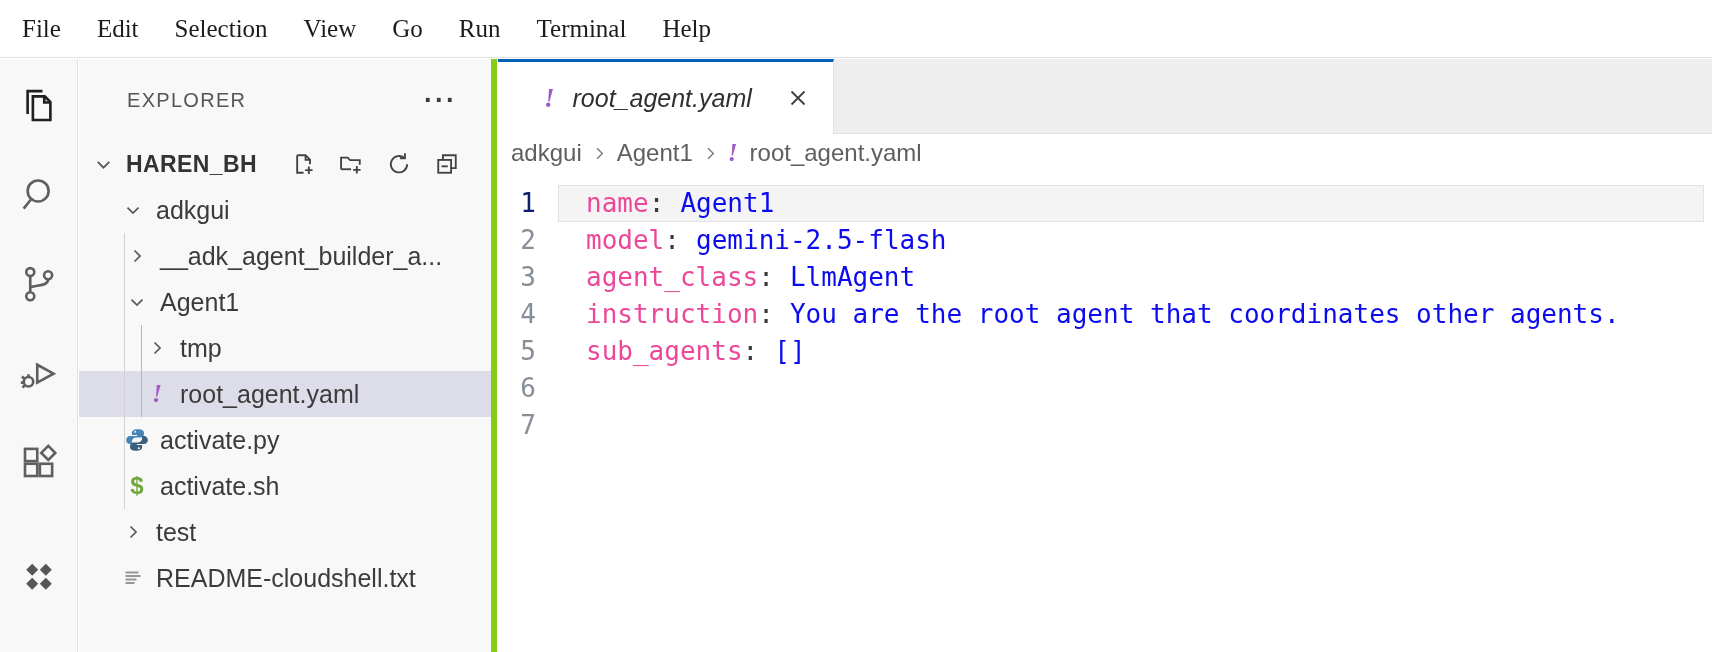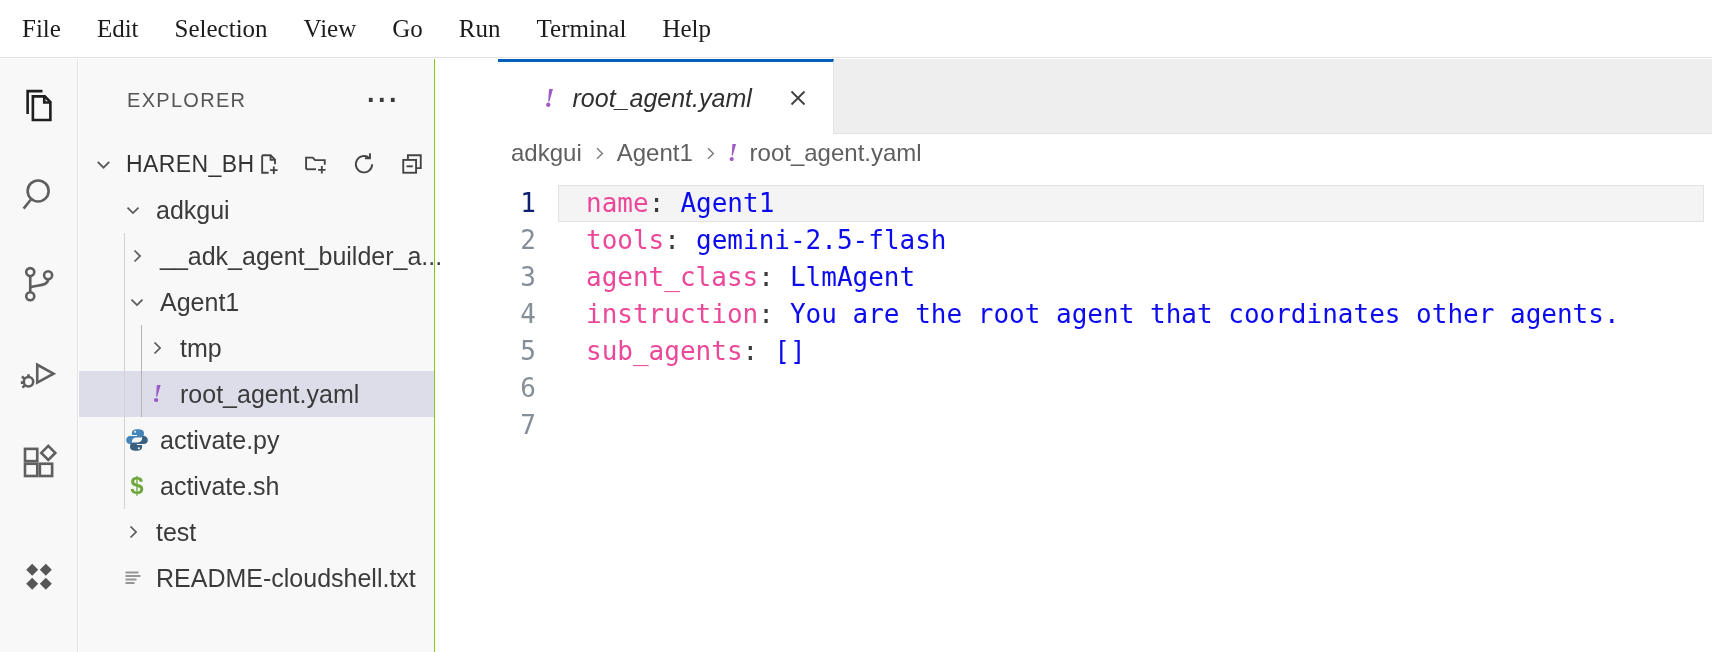--- a/index.html
+++ b/index.html
@@ -29,42 +29,42 @@
     background: #f8f8f8; border-right: 1px solid #e2e2e2;
     display: flex; flex-direction: column; align-items: center;
     padding-top: 26px; gap: 47px;
   }
   .ab-icon { width: 42px; height: 42px; color: #5f5f5f; }
   .ab-icon.active { color: #1f1f1f; }
   .ab-icon.diamonds { margin-top: 28px; width: 38px; height: 38px; color: #565656; }
 
   
   .sidebar {
-    position: absolute; top: 59px; left: 79px; bottom: 0; width: 356px;
-    background: #f8f8f8; border-right: 1px solid #84cc16;
+    position: absolute; top: 59px; left: 79px; bottom: 0; width: 418px;
+    background: #f8f8f8; border-right: 6px solid #84cc16;
   }
   .sidebar-header {
     height: 82px; display: flex; align-items: center;
     padding: 0 34px 0 48px;
   }
   .sidebar-title { font-size: 20px; letter-spacing: 1.3px; color: #555555; }
   .more-btn { margin-left: auto; font-size: 27px; font-weight: bold; color: #3b3b3b; letter-spacing: 2px; line-height: 20px; cursor: pointer; }
 
   .tree { position: absolute; top: 82px; left: 0; right: 0; bottom: 0; }
   .row {
     height: 46px; display: flex; align-items: center;
     font-size: 25px; color: #3b3b3b; cursor: pointer; position: relative;
   }
   .row.selected { background: #dddde9; }
   .tw-box { width: 28px; height: 28px; flex: none; display: flex; align-items: center; justify-content: center; margin-right: 9px; color: #5a5a5a; }
   .lvl0 { padding-left: 10px; }
   .lvl1 { padding-left: 40px; }
   .lvl2 { padding-left: 44px; }
   .lvl3 { padding-left: 64px; }
-  .ws-name { font-weight: normal; font-size: 23px; letter-spacing: 0.4px; color: #333333; }
+  .ws-name { font-weight: bold; font-size: 23px; letter-spacing: 0.4px; color: #333333; }
   .ws-actions { margin-left: auto; display: flex; gap: 20px; padding-right: 30px; }
   .ws-actions .act-icon { width: 28px; height: 28px; color: #434343; cursor: pointer; }
 
   .yaml-badge { font-weight: bold; font-style: italic; color: #9d5bc5; font-size: 26px; font-family: "Liberation Serif", serif; }
   .shell-badge { font-weight: bold; color: #6ea73e; font-size: 24px; }
   .guide { position: absolute; width: 1px; background: #d2d2d2; z-index: 2; pointer-events: none; }
   .guide.g-adkgui { left: 45px; top: 92px; height: 276px; }
   .guide.g-agent1 { left: 62px; top: 184px; height: 92px; background: #b5b5b5; }
 
   
@@ -337,21 +337,21 @@
   <div class="code">
     <div class="current-line-bg"></div>
 
     <div class="codeline">
       <span class="gutter active-num">1</span>
       <span class="codetext"><span class="yk">name</span><span class="ycolon">:</span><span class="yv">Agent1</span></span>
     </div>
 
     <div class="codeline">
       <span class="gutter">2</span>
-      <span class="codetext"><span class="yk">tools</span><span class="ycolon">:</span><span class="yv">gemini-2.5-flash</span></span>
+      <span class="codetext"><span class="yk">model</span><span class="ycolon">:</span><span class="yv">gemini-2.5-flash</span></span>
     </div>
 
     <div class="codeline">
       <span class="gutter">3</span>
       <span class="codetext"><span class="yk">agent_class</span><span class="ycolon">:</span><span class="yv">LlmAgent</span></span>
     </div>
 
     <div class="codeline">
       <span class="gutter">4</span>
       <span class="codetext"><span class="yk">instruction</span><span class="ycolon">:</span><span class="yv">You are the root agent that coordinates other agents.</span></span>

